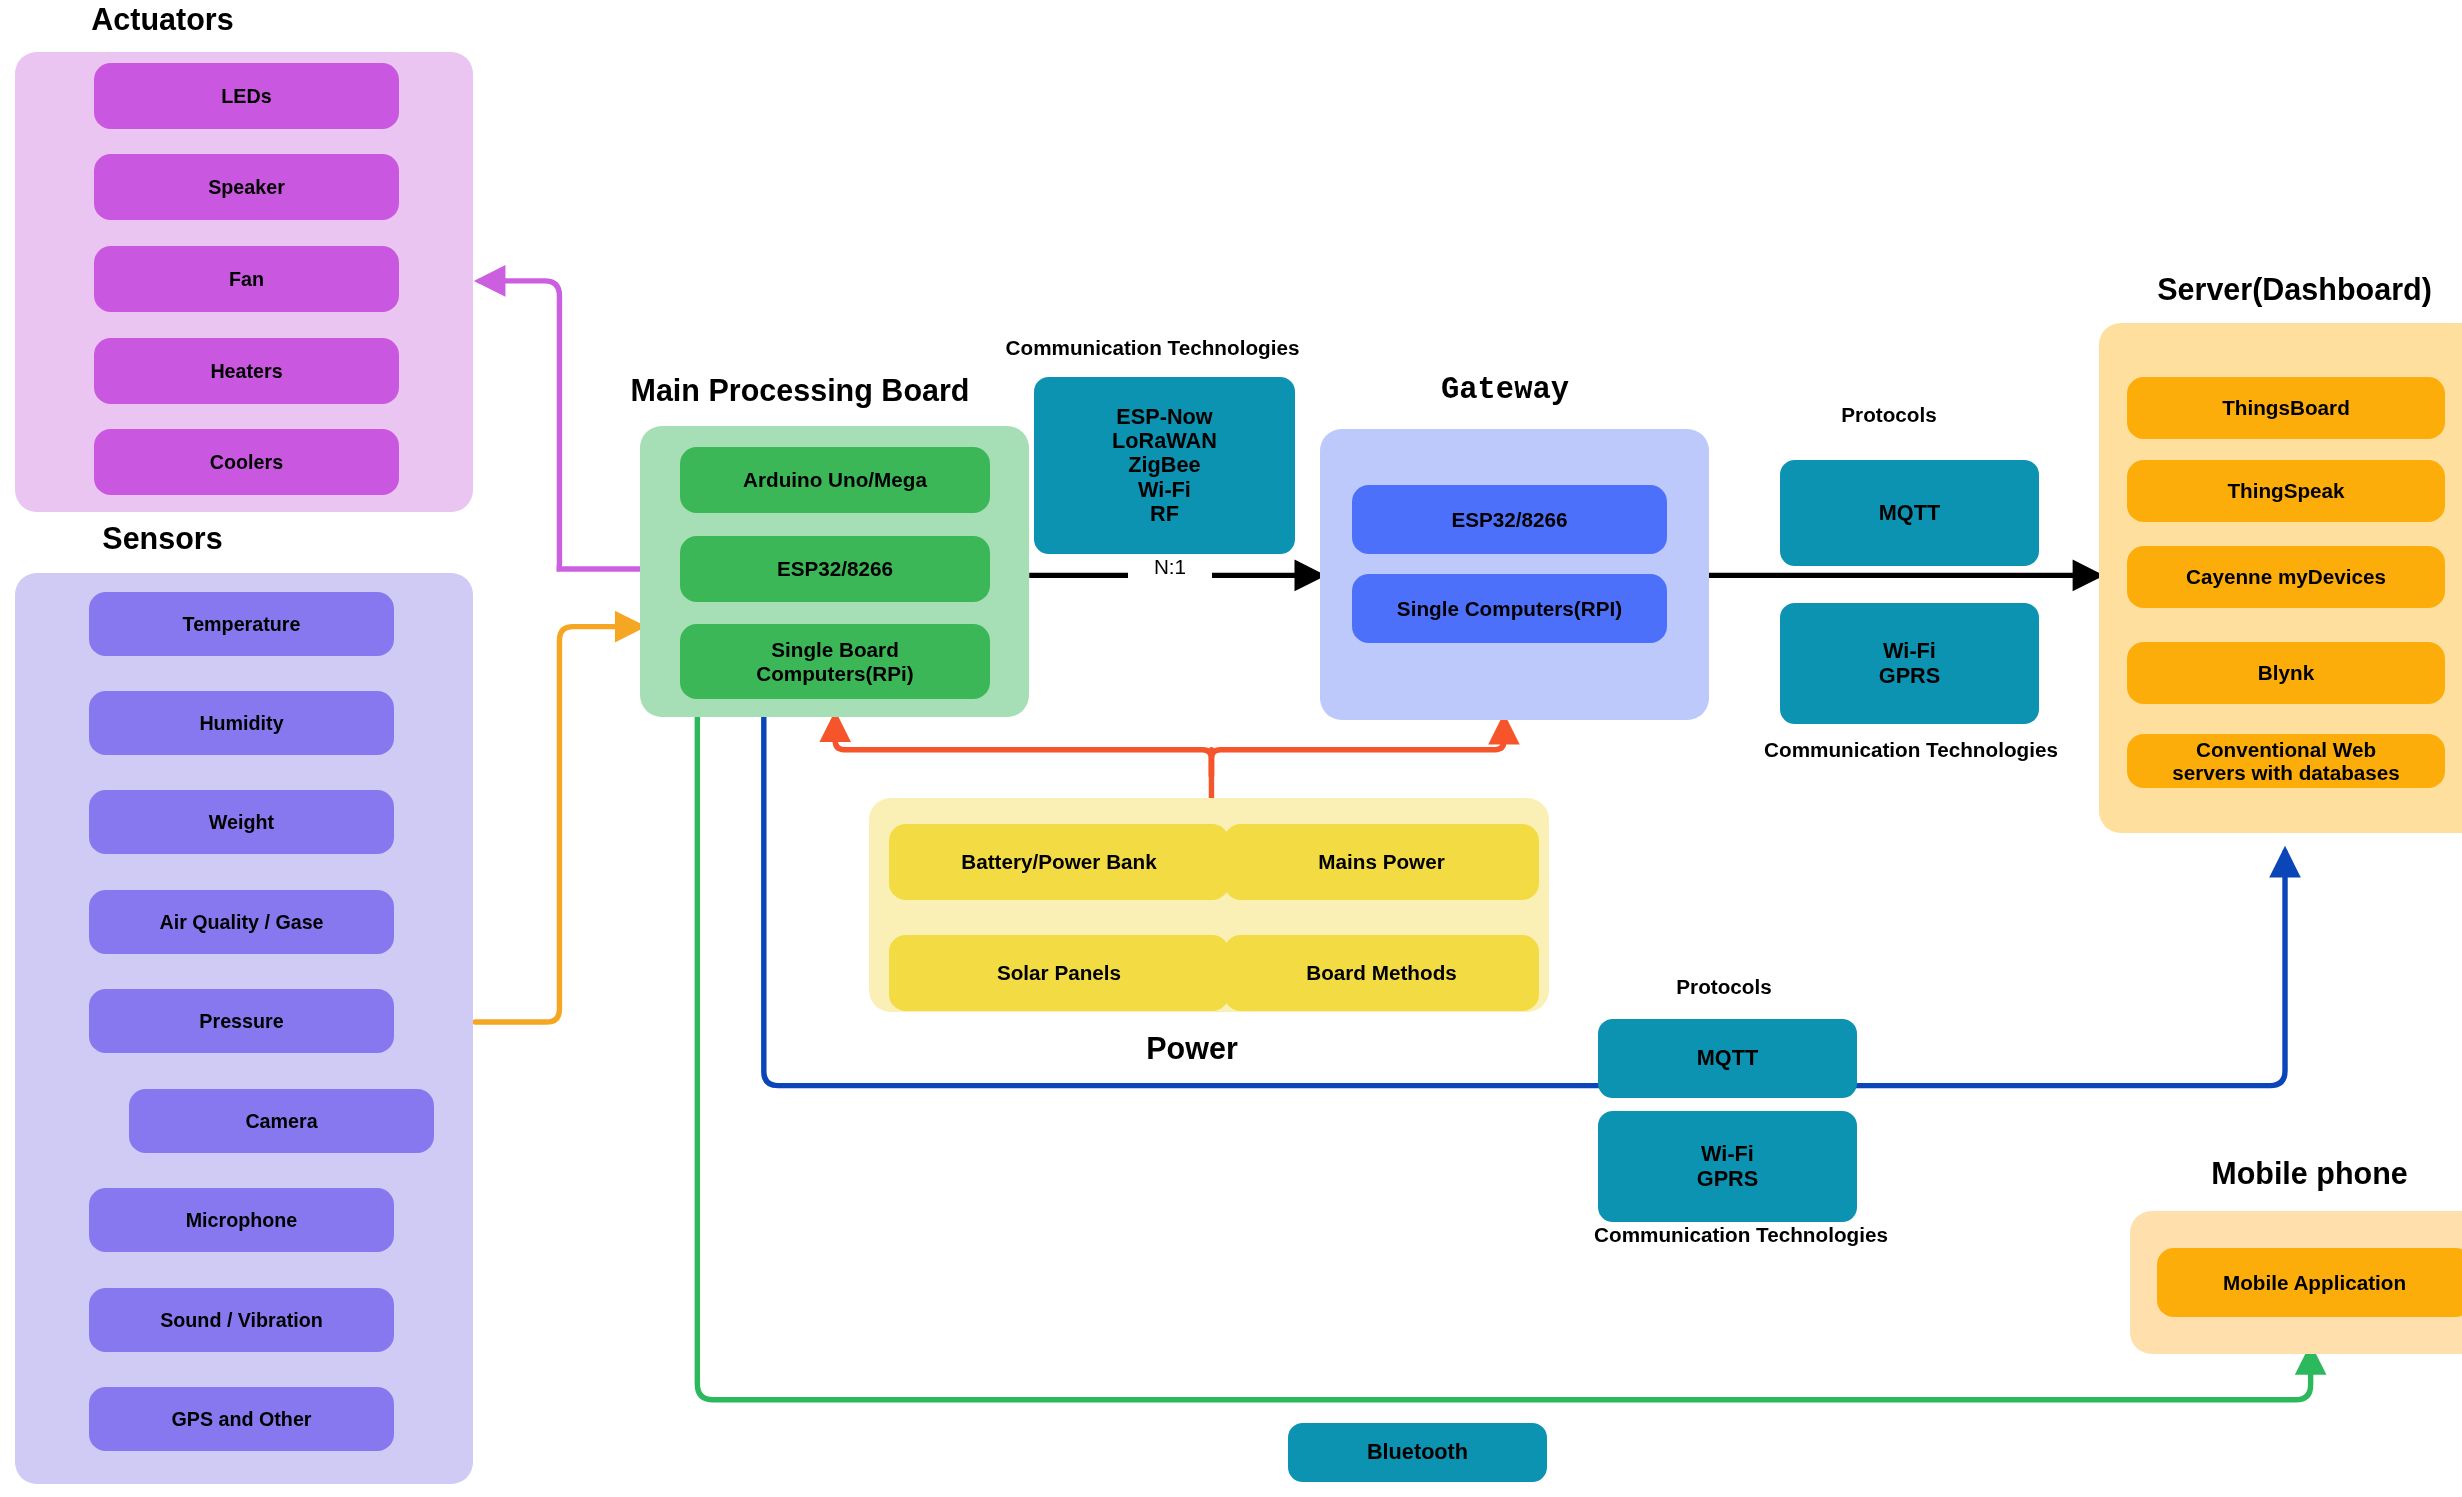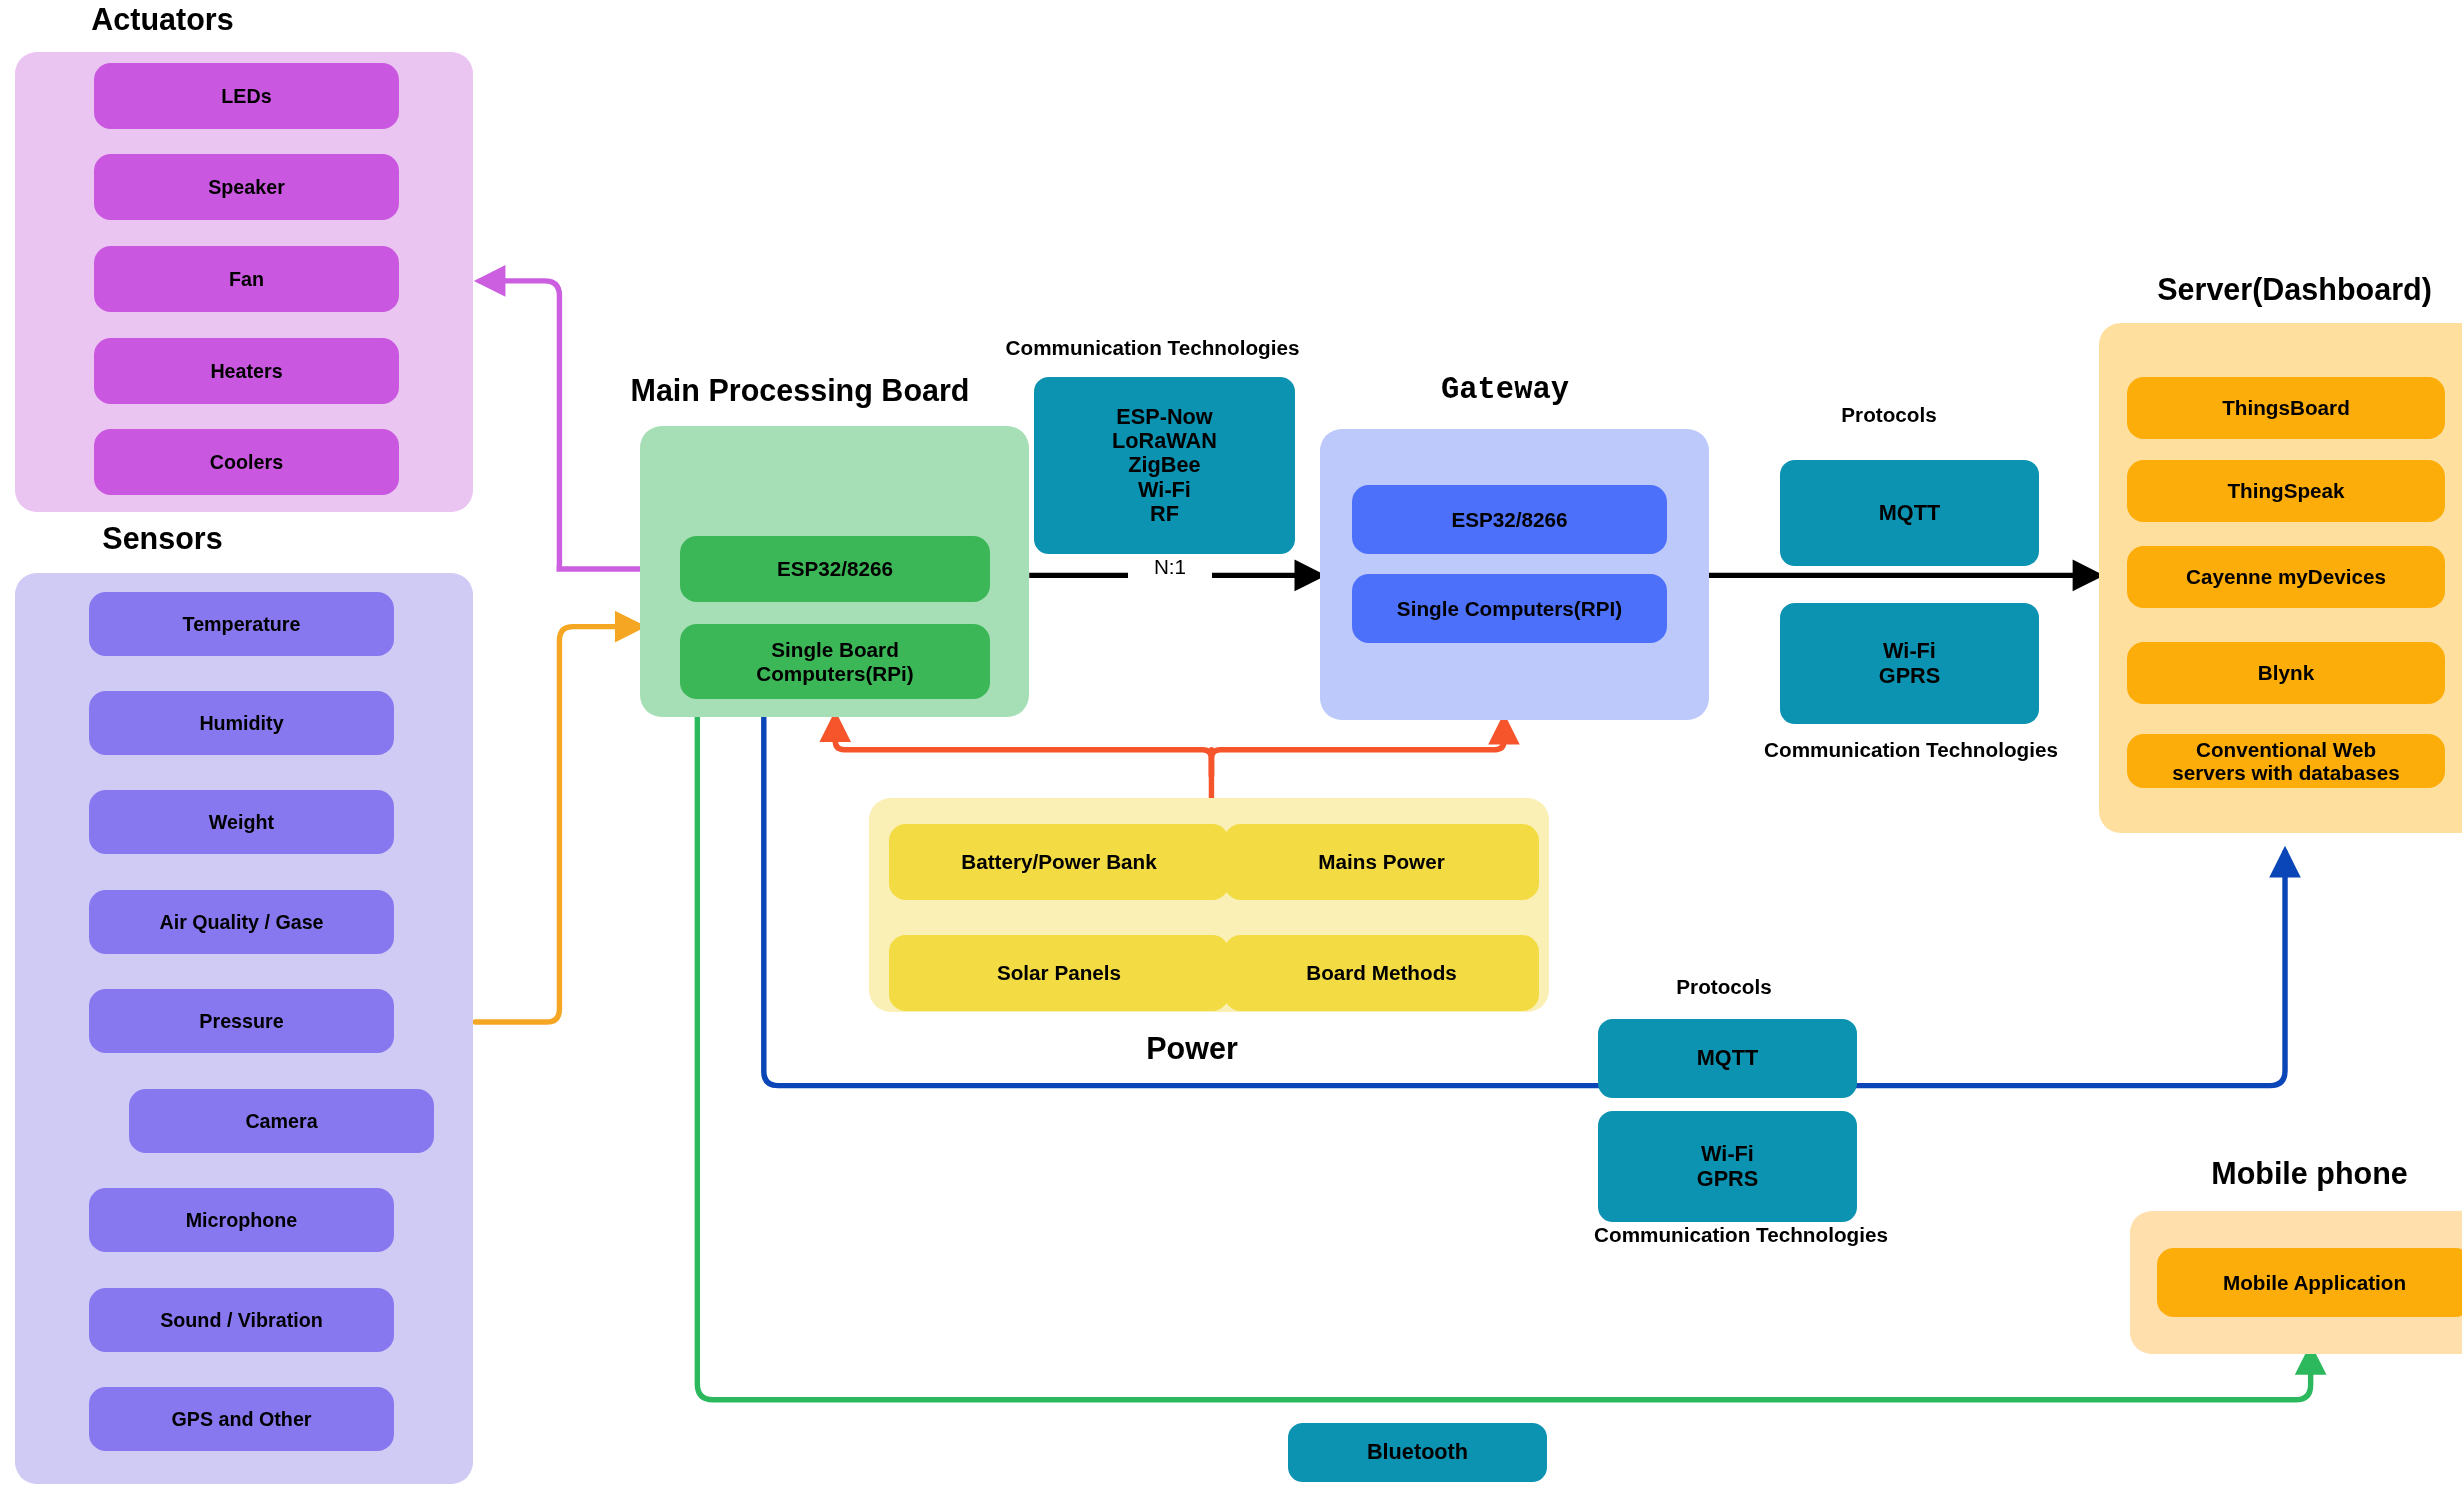--- a/index.html
+++ b/index.html
@@ -136,20 +136,21 @@
   <div class="chip chip-sensor" style="left:89px; top:890px; width:305px; height:64px;">Air Quality / Gase</div>
   <div class="chip chip-sensor" style="left:89px; top:989px; width:305px; height:64px;">Pressure</div>
   <div class="chip chip-sensor" style="left:89px; top:1089px; width:305px; height:64px;margin-left:40px;">Camera</div>
   <div class="chip chip-sensor" style="left:89px; top:1188px; width:305px; height:64px;">Microphone</div>
   <div class="chip chip-sensor" style="left:89px; top:1288px; width:305px; height:64px;">Sound / Vibration</div>
   <div class="chip chip-sensor" style="left:89px; top:1387px; width:305px; height:64px;">GPS and Other</div>
 
   <div class="caption cap-xl" style="left:598px; top:374px; width:404px;">Main Processing Board</div>
   <div class="panel panel-mpb" style="left:640px; top:426px; width:389px; height:291px;"></div>
 
+  <div class="chip chip-mpb" style="left:680px; top:447px; width:310px; height:66px;">Arduino Uno/Mega</div>
   <div class="chip chip-mpb" style="left:680px; top:536px; width:310px; height:66px;">ESP32/8266</div>
   <div class="chip chip-mpb" style="left:680px; top:624px; width:310px; height:75px; white-space:pre-line;">Single Board
 Computers(RPi)</div>
 
   <div class="caption cap-md" style="left:926px; top:337px; width:453px;">Communication Technologies</div>
   <div class="chip chip-teal" style="left:1034px; top:377px; width:261px; height:177px; flex-direction:column; justify-content:center; font-size:21.7px;">
     <span>ESP-Now</span>
     <span>LoRaWAN</span>
     <span>ZigBee</span>
     <span>Wi-Fi</span>

